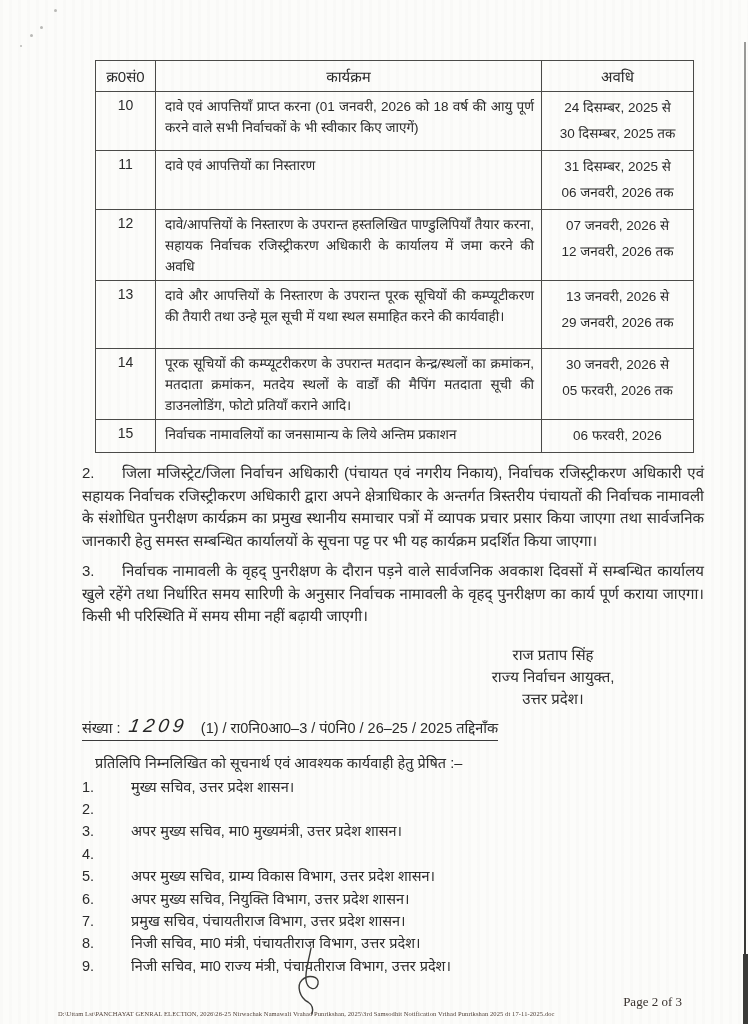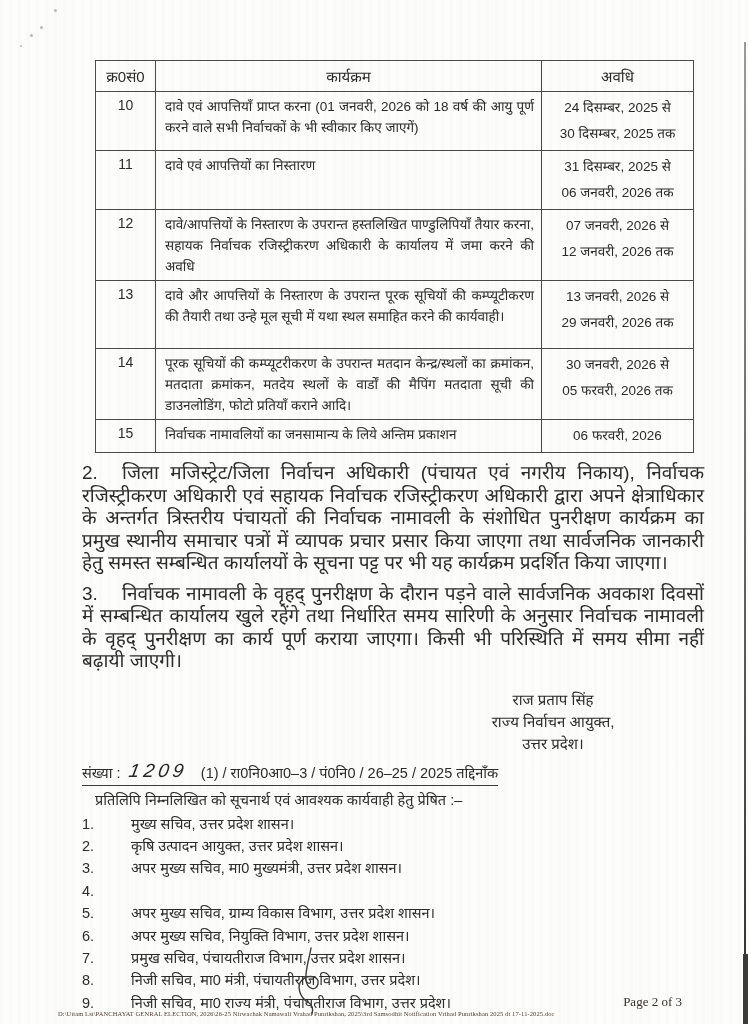--- a/index.html
+++ b/index.html
@@ -65,21 +65,21 @@
   td.c-period .pline { line-height: 20px; padding: 3px 0; }
   tr.r10 { height: 50px; }
   tr.r11 { height: 52px; }
   tr.r12 { height: 64px; }
   tr.r13 { height: 68px; }
   tr.r14 { height: 68px; }
   tr.r15 { height: 31px; }
   
   .paras { margin-top: 9px; }
   .para {
-    font-size: 19px;
+    font-size: 15px;
     line-height: 22.5px;
     text-align: justify;
     margin: 0 0 8px 0;
   }
   .para .pnum { display: inline-block; width: 40px; }
   
   .sig {
     width: 230px;
     margin: 16px 36px 0 auto;
     text-align: center;
@@ -101,21 +101,21 @@
     display: inline-block;
     font-size: 19px;
     font-style: italic;
     letter-spacing: 4px;
     transform: skewX(-10deg) translateY(-1px);
     padding: 0 14px 0 8px;
     color: #262626;
   }
   .copyline {
     font-size: 14.5px;
-    margin-top: 3px;
+    margin-top: 11px;
     padding-left: 13px;
   }
   
   .recipients { margin-top: 4px; }
   .recipient {
     display: flex;
     font-size: 14.5px;
     line-height: 22.4px;
   }
   .recipient .rnum { width: 49px; flex: 0 0 49px; }
@@ -240,21 +240,20 @@
 
     <div class="copyline">प्रतिलिपि निम्नलिखित को सूचनार्थ एवं आवश्यक कार्यवाही हेतु प्रेषित :–</div>
 
     <div class="recipients">
       <div class="recipient">
           <span class="rnum">1.</span>
           <span>मुख्य सचिव, उत्तर प्रदेश शासन।</span>
         </div>
       <div class="recipient">
           <span class="rnum">2.</span>
-          <span>कृषि उत्पादन आयुक्त, उत्तर प्रदेश शासन।</span>
         </div>
       <div class="recipient">
           <span class="rnum">3.</span>
           <span>अपर मुख्य सचिव, मा0 मुख्यमंत्री, उत्तर प्रदेश शासन।</span>
         </div>
       <div class="recipient">
           <span class="rnum">4.</span>
         </div>
       <div class="recipient">
           <span class="rnum">5.</span>

